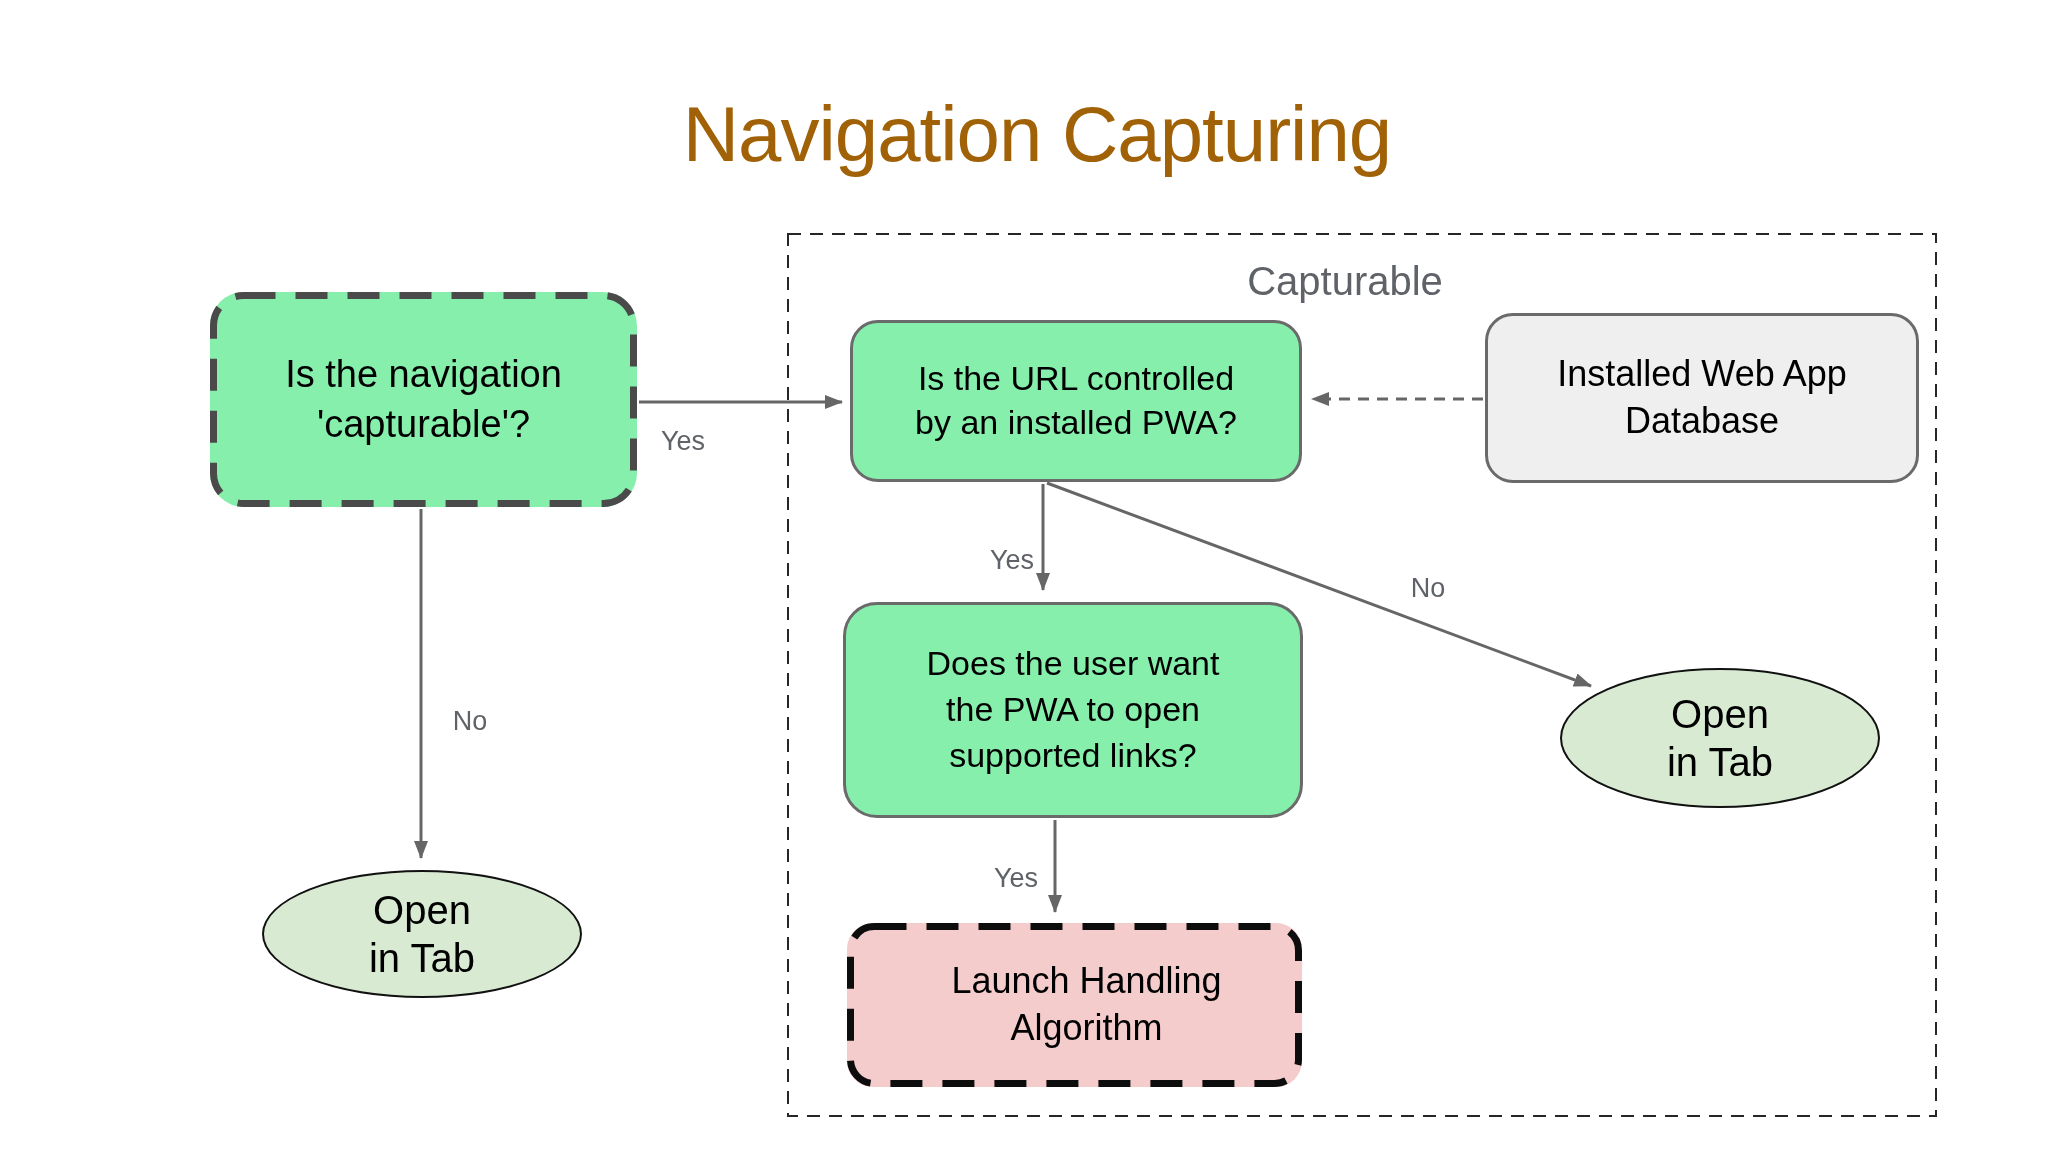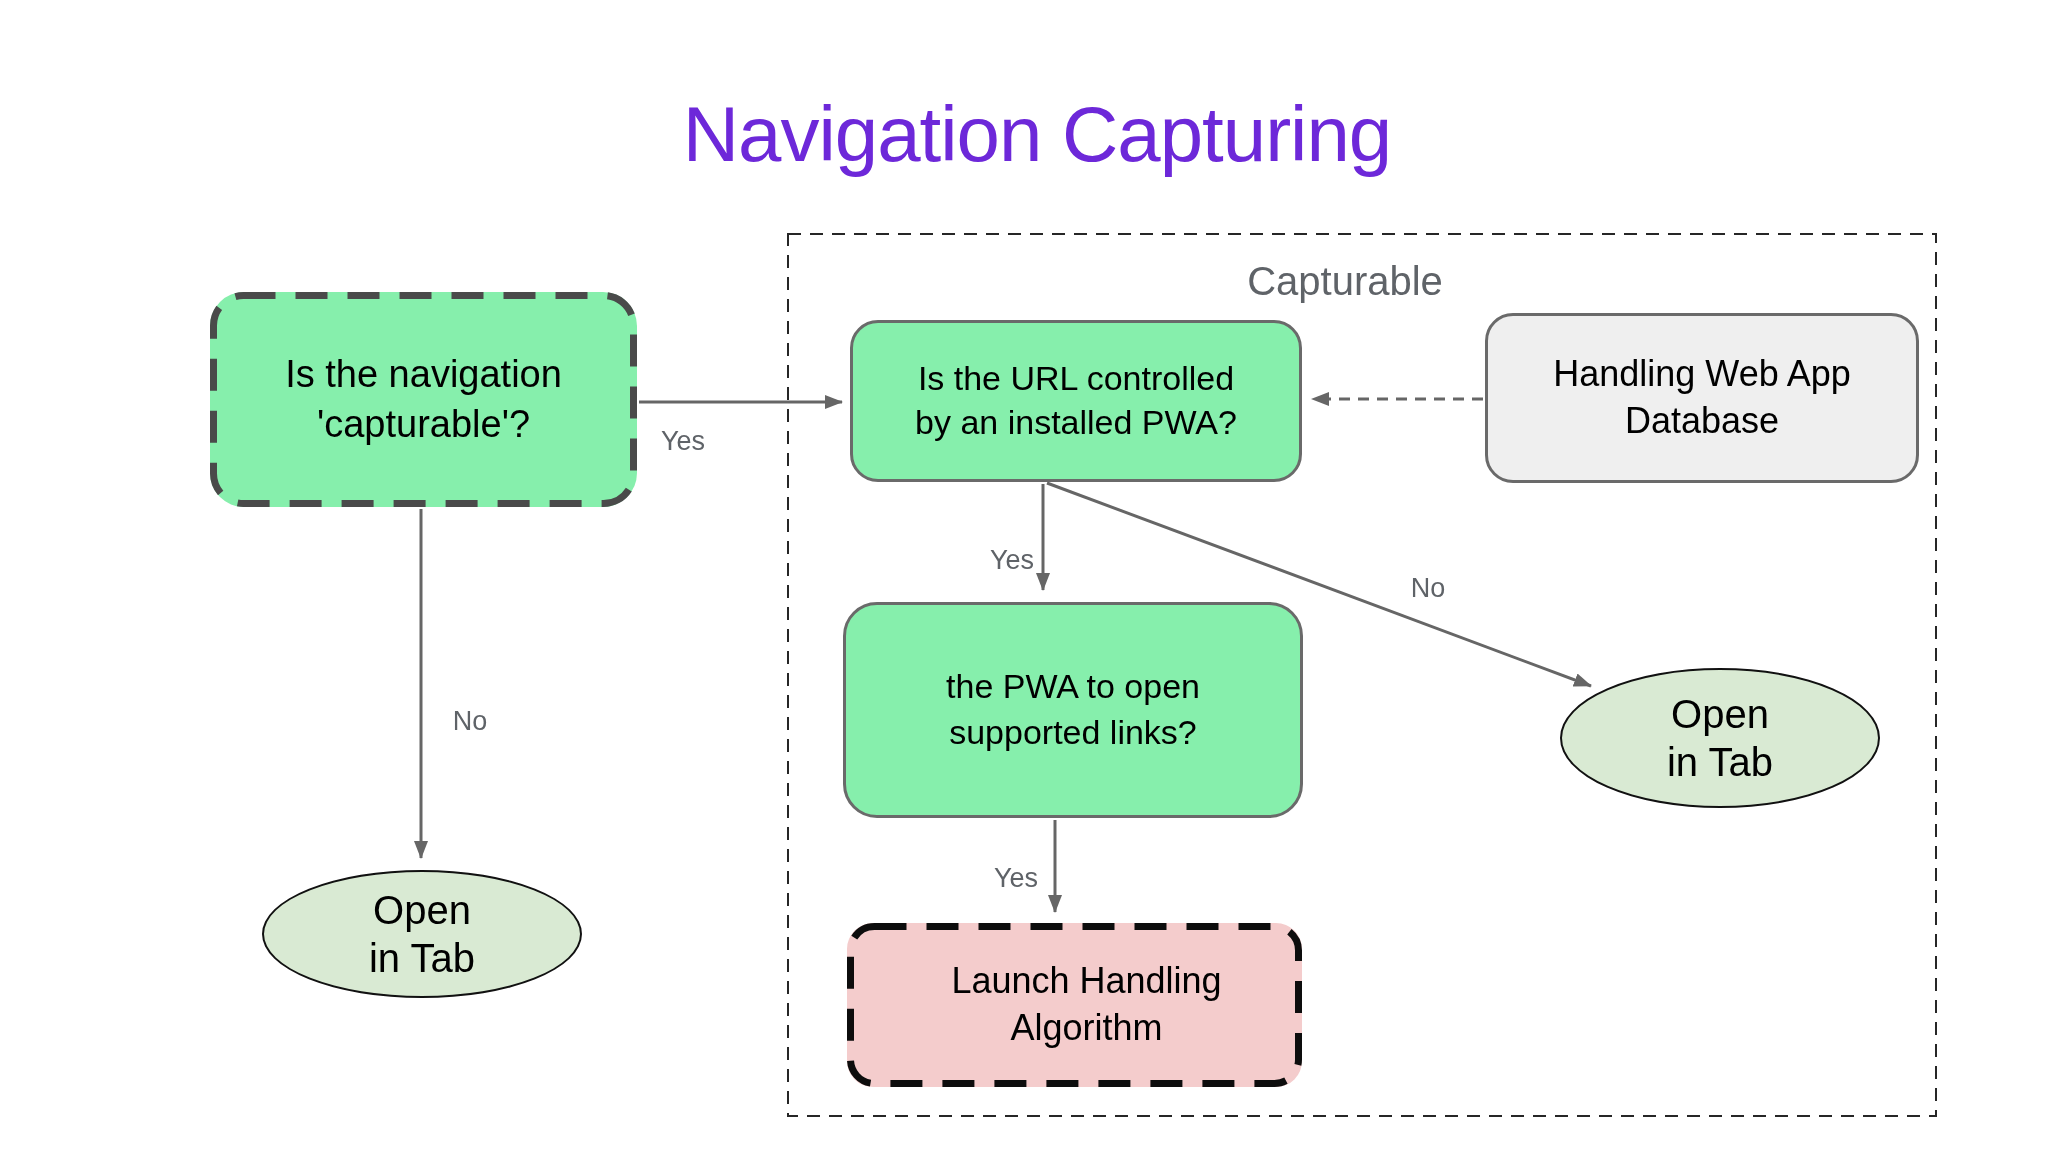--- a/index.html
+++ b/index.html
@@ -12,21 +12,21 @@
     font-family: "Liberation Sans", sans-serif;
     color: #000000;
   }
   .title {
     position: absolute;
     top: 95px;
     left: 1037px;
     transform: translateX(-50%);
     font-size: 78px;
     line-height: 1;
-    color: #6d28d9;
+    color: #a16207;
     white-space: nowrap;
     letter-spacing: -1px;
   }
   .node {
     position: absolute;
     box-sizing: border-box;
     display: flex;
     flex-direction: column;
     align-items: center;
     justify-content: center;
@@ -113,25 +113,26 @@
     <span>Is the navigation</span>
     <span>'capturable'?</span>
   </div>
 
   <div class="node node-url-q q-fill solid-border">
     <span>Is the URL controlled</span>
     <span>by an installed PWA?</span>
   </div>
 
   <div class="node node-db solid-border">
-    <span>Handling Web App</span>
+    <span>Installed Web App</span>
     <span>Database</span>
   </div>
 
   <div class="node node-want-q q-fill solid-border">
+    <span>Does the user want</span>
     <span>the PWA to open</span>
     <span>supported links?</span>
   </div>
 
   <div class="node node-launch">
     <span>Launch Handling</span>
     <span>Algorithm</span>
   </div>
 
   <div class="node ellipse node-tab-left">

